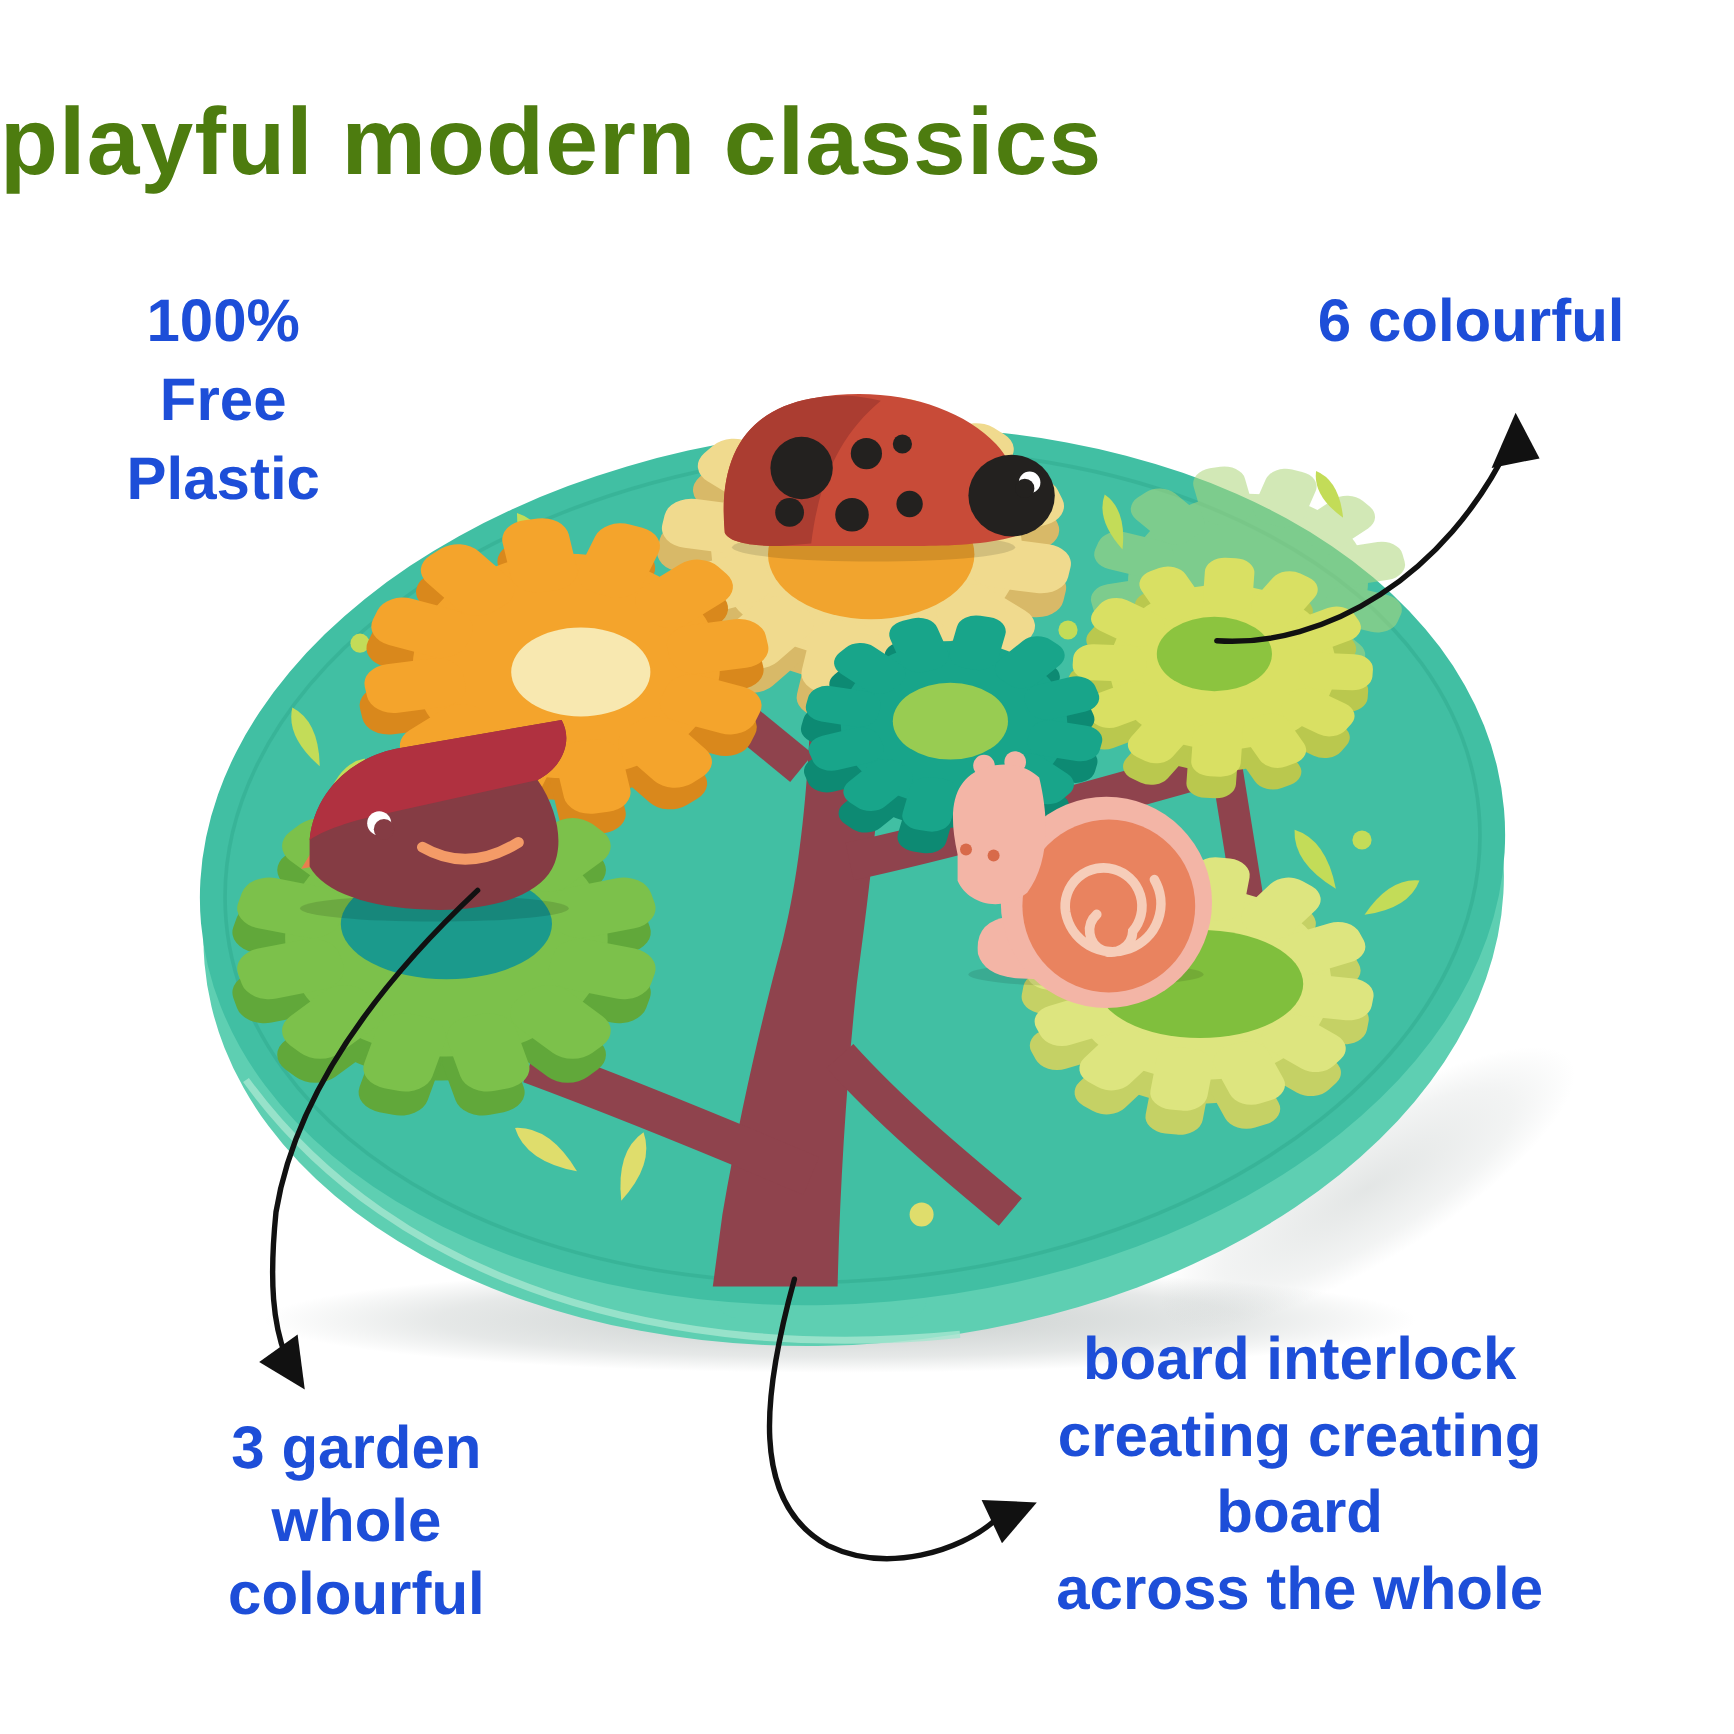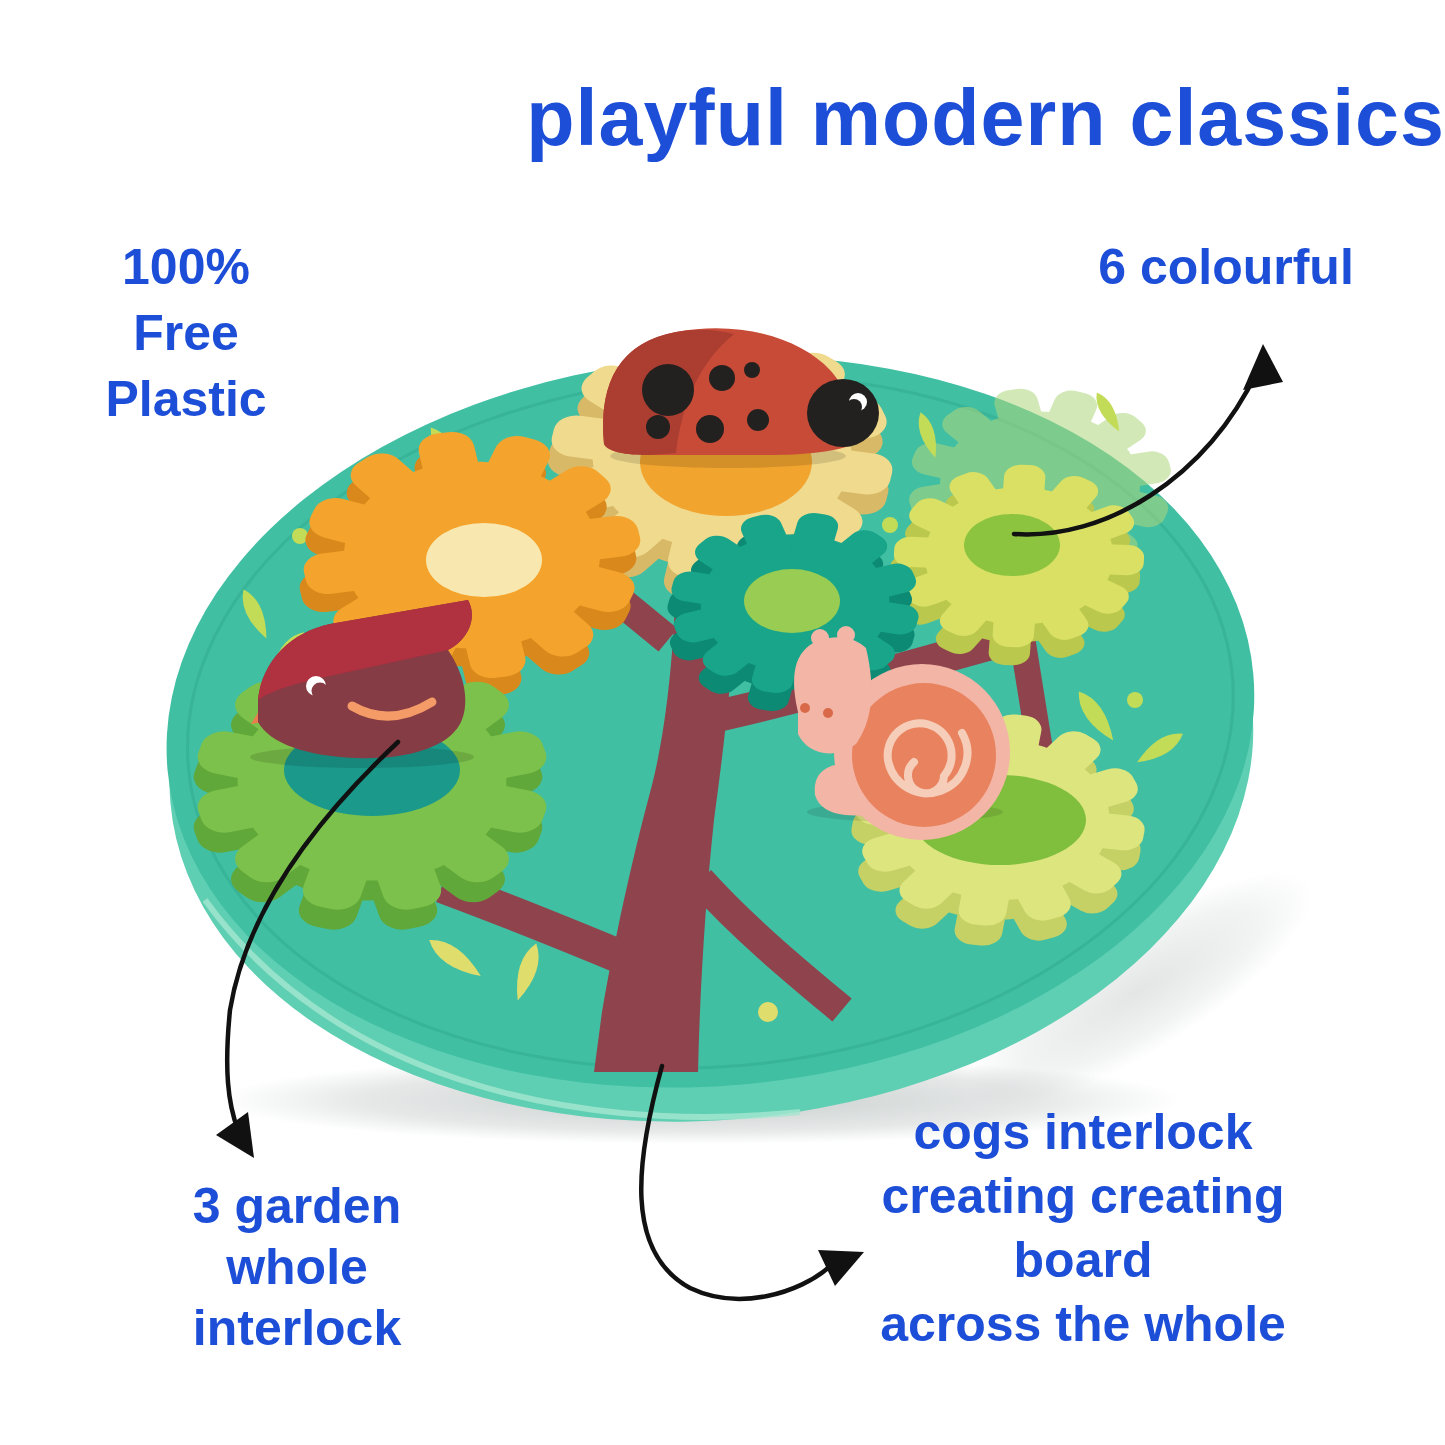--- a/index.html
+++ b/index.html
@@ -2,22 +2,22 @@
 <html><head>
 <meta charset="utf-8">
 <style>
   html,body{margin:0;padding:0;background:#ffffff;}
   .canvas{
     position:relative;width:1445px;height:1445px;background:#ffffff;overflow:hidden;
     font-family:"Liberation Sans", sans-serif;
   }
   .toy-svg{position:absolute;left:0;top:0;}
   .title{
-    position:absolute;left:0;right:0;top:72px;margin:0;text-align:right;
-    font-size:79px;font-weight:bold;letter-spacing:1px;color:#1d4ed8;
+    position:absolute;left:0;right:0;top:72px;margin:0;text-align:left;
+    font-size:79px;font-weight:bold;letter-spacing:1px;color:#4d7c0f;
   }
   .note{
     position:absolute;text-align:center;font-weight:bold;color:#1d4ed8;font-size:50px;
   }
   .note div{white-space:nowrap;}
   .note-plastic{left:36px;top:234px;width:300px;line-height:66px;}
   .note-cogs{left:1026px;top:214px;width:400px;line-height:70px;margin-top:18px;}
   .note-chars{left:97px;top:1176px;width:400px;line-height:61px;}
   .note-interlock{left:833px;top:1100px;width:500px;line-height:64px;}
 </style>
@@ -185,23 +185,23 @@
     <div>Plastic</div>
   </div>
 
   <div class="note note-cogs">
     <div>6 colourful</div>
   </div>
 
   <div class="note note-chars">
     <div>3 garden</div>
     <div>whole</div>
-    <div>interlock</div>
+    <div>colourful</div>
   </div>
 
   <div class="note note-interlock">
-    <div>cogs interlock</div>
+    <div>board interlock</div>
     <div>creating creating</div>
     <div>board</div>
     <div>across the whole</div>
   </div>
 
 </div>
 
 </body></html>

